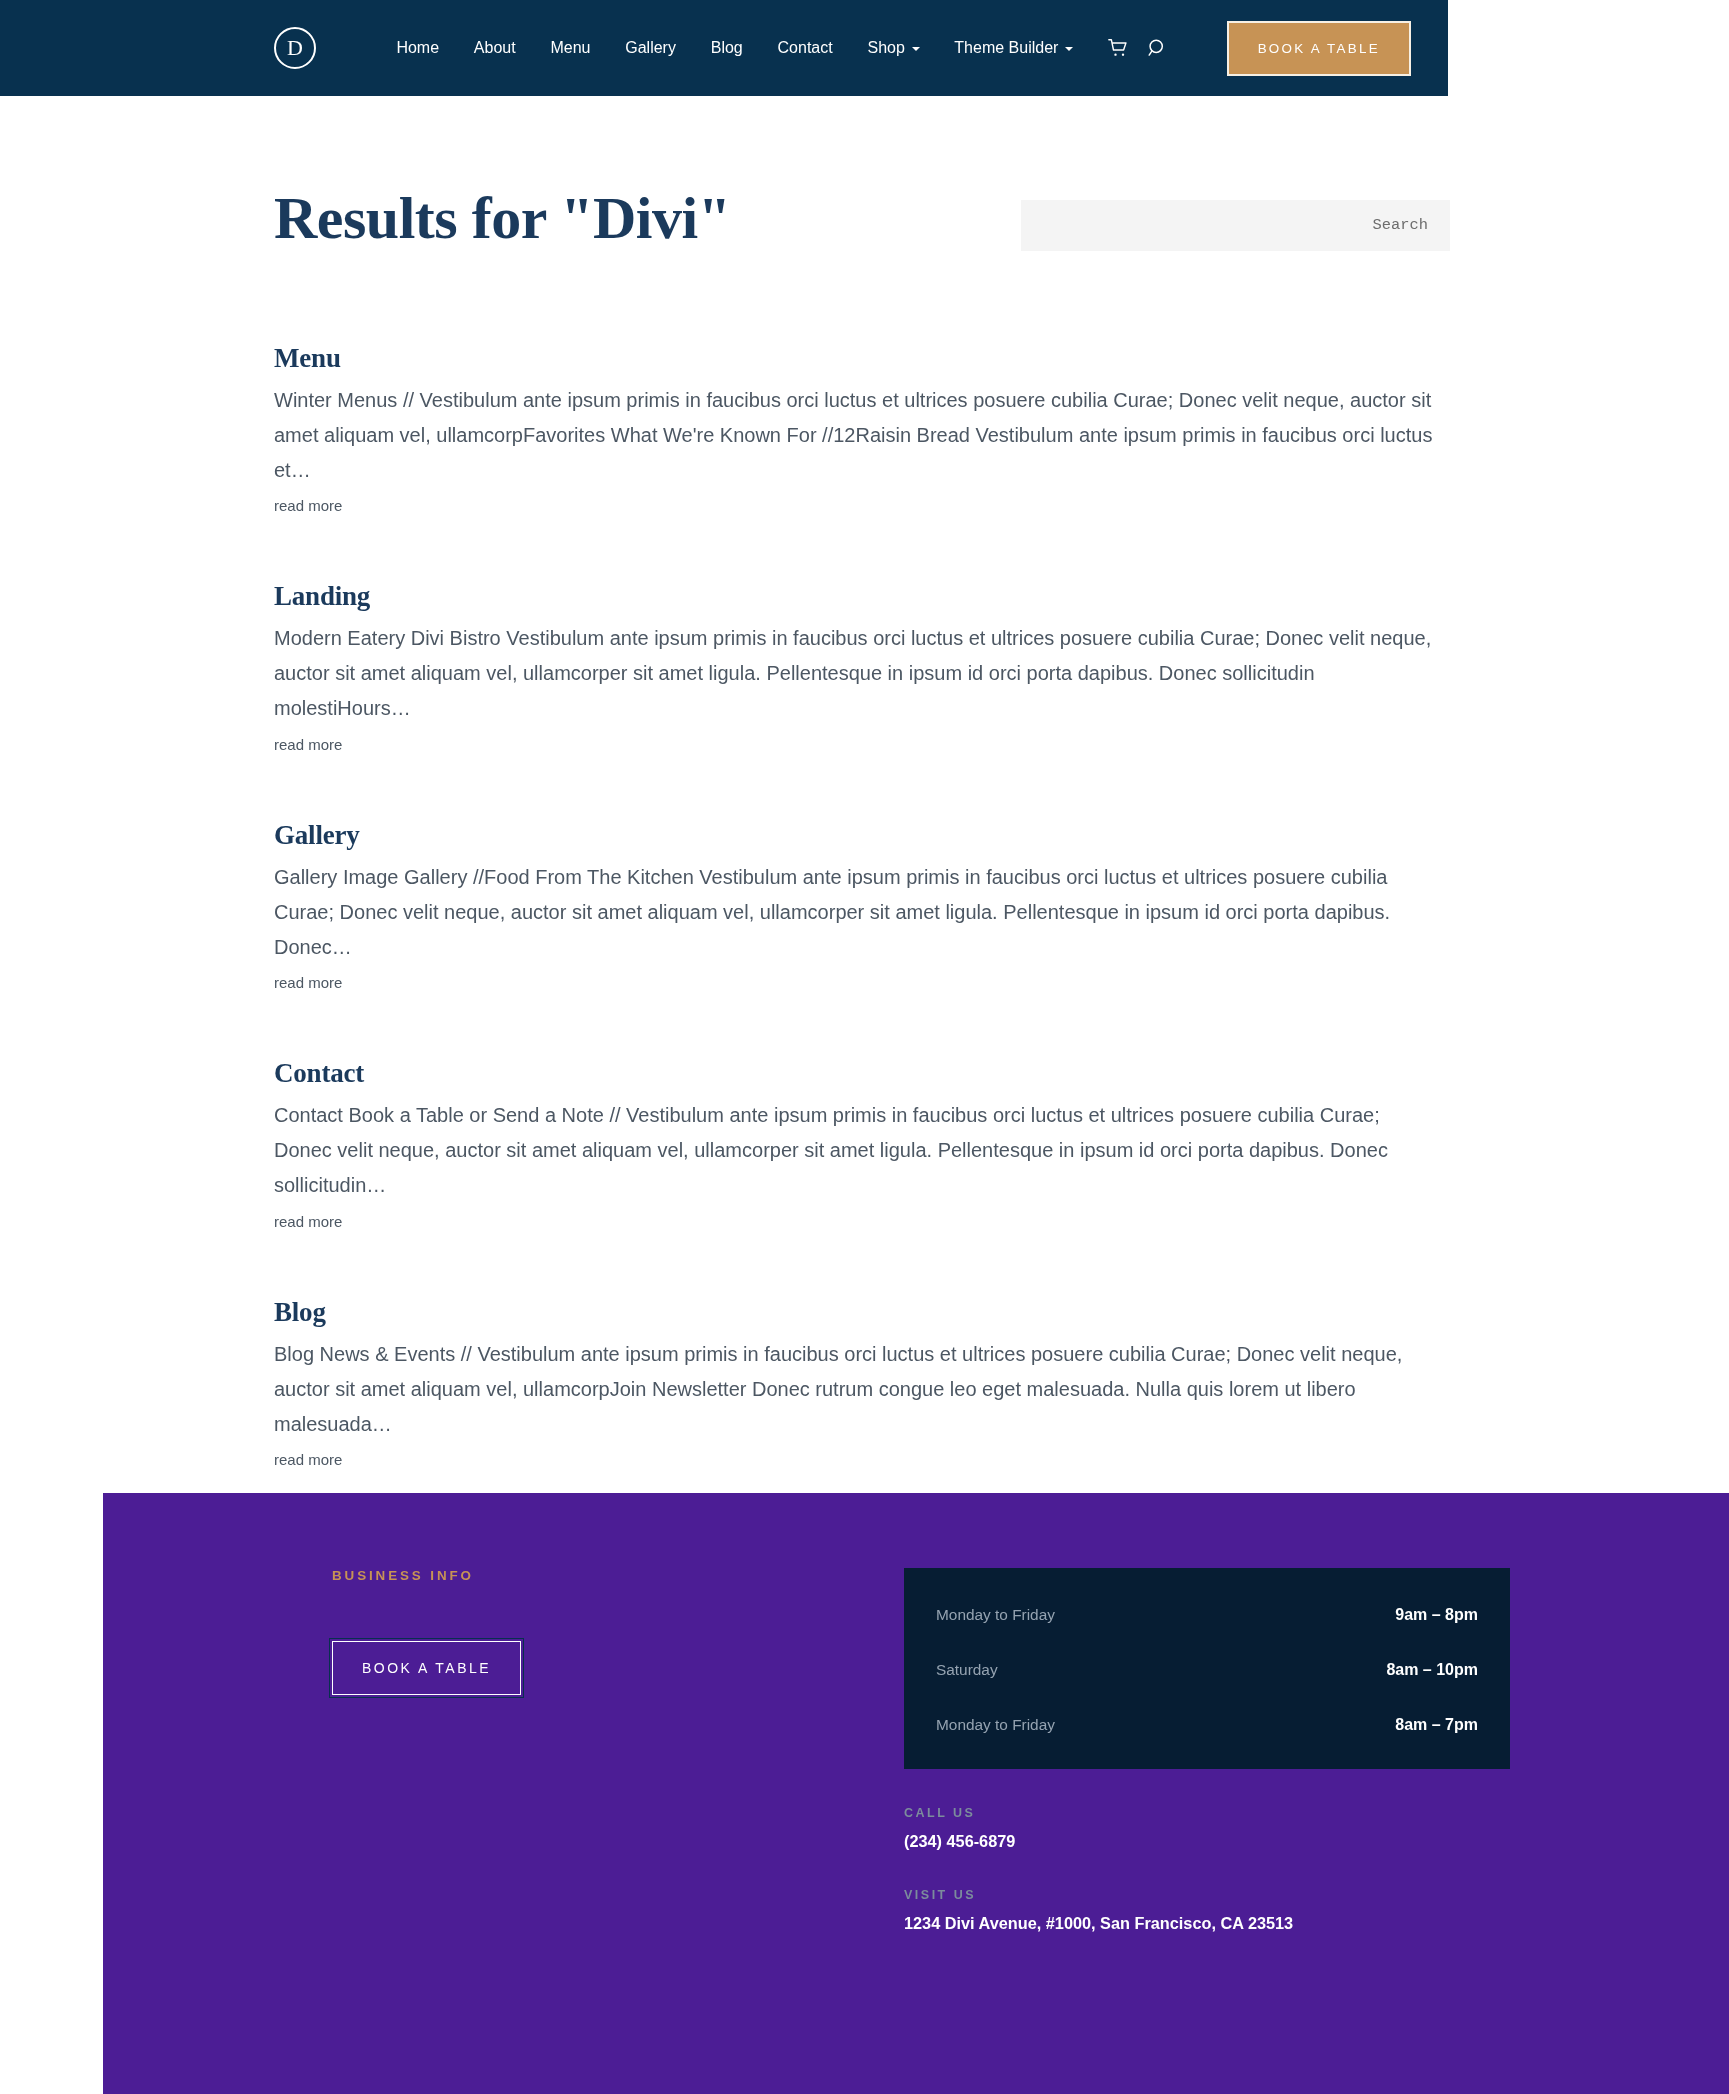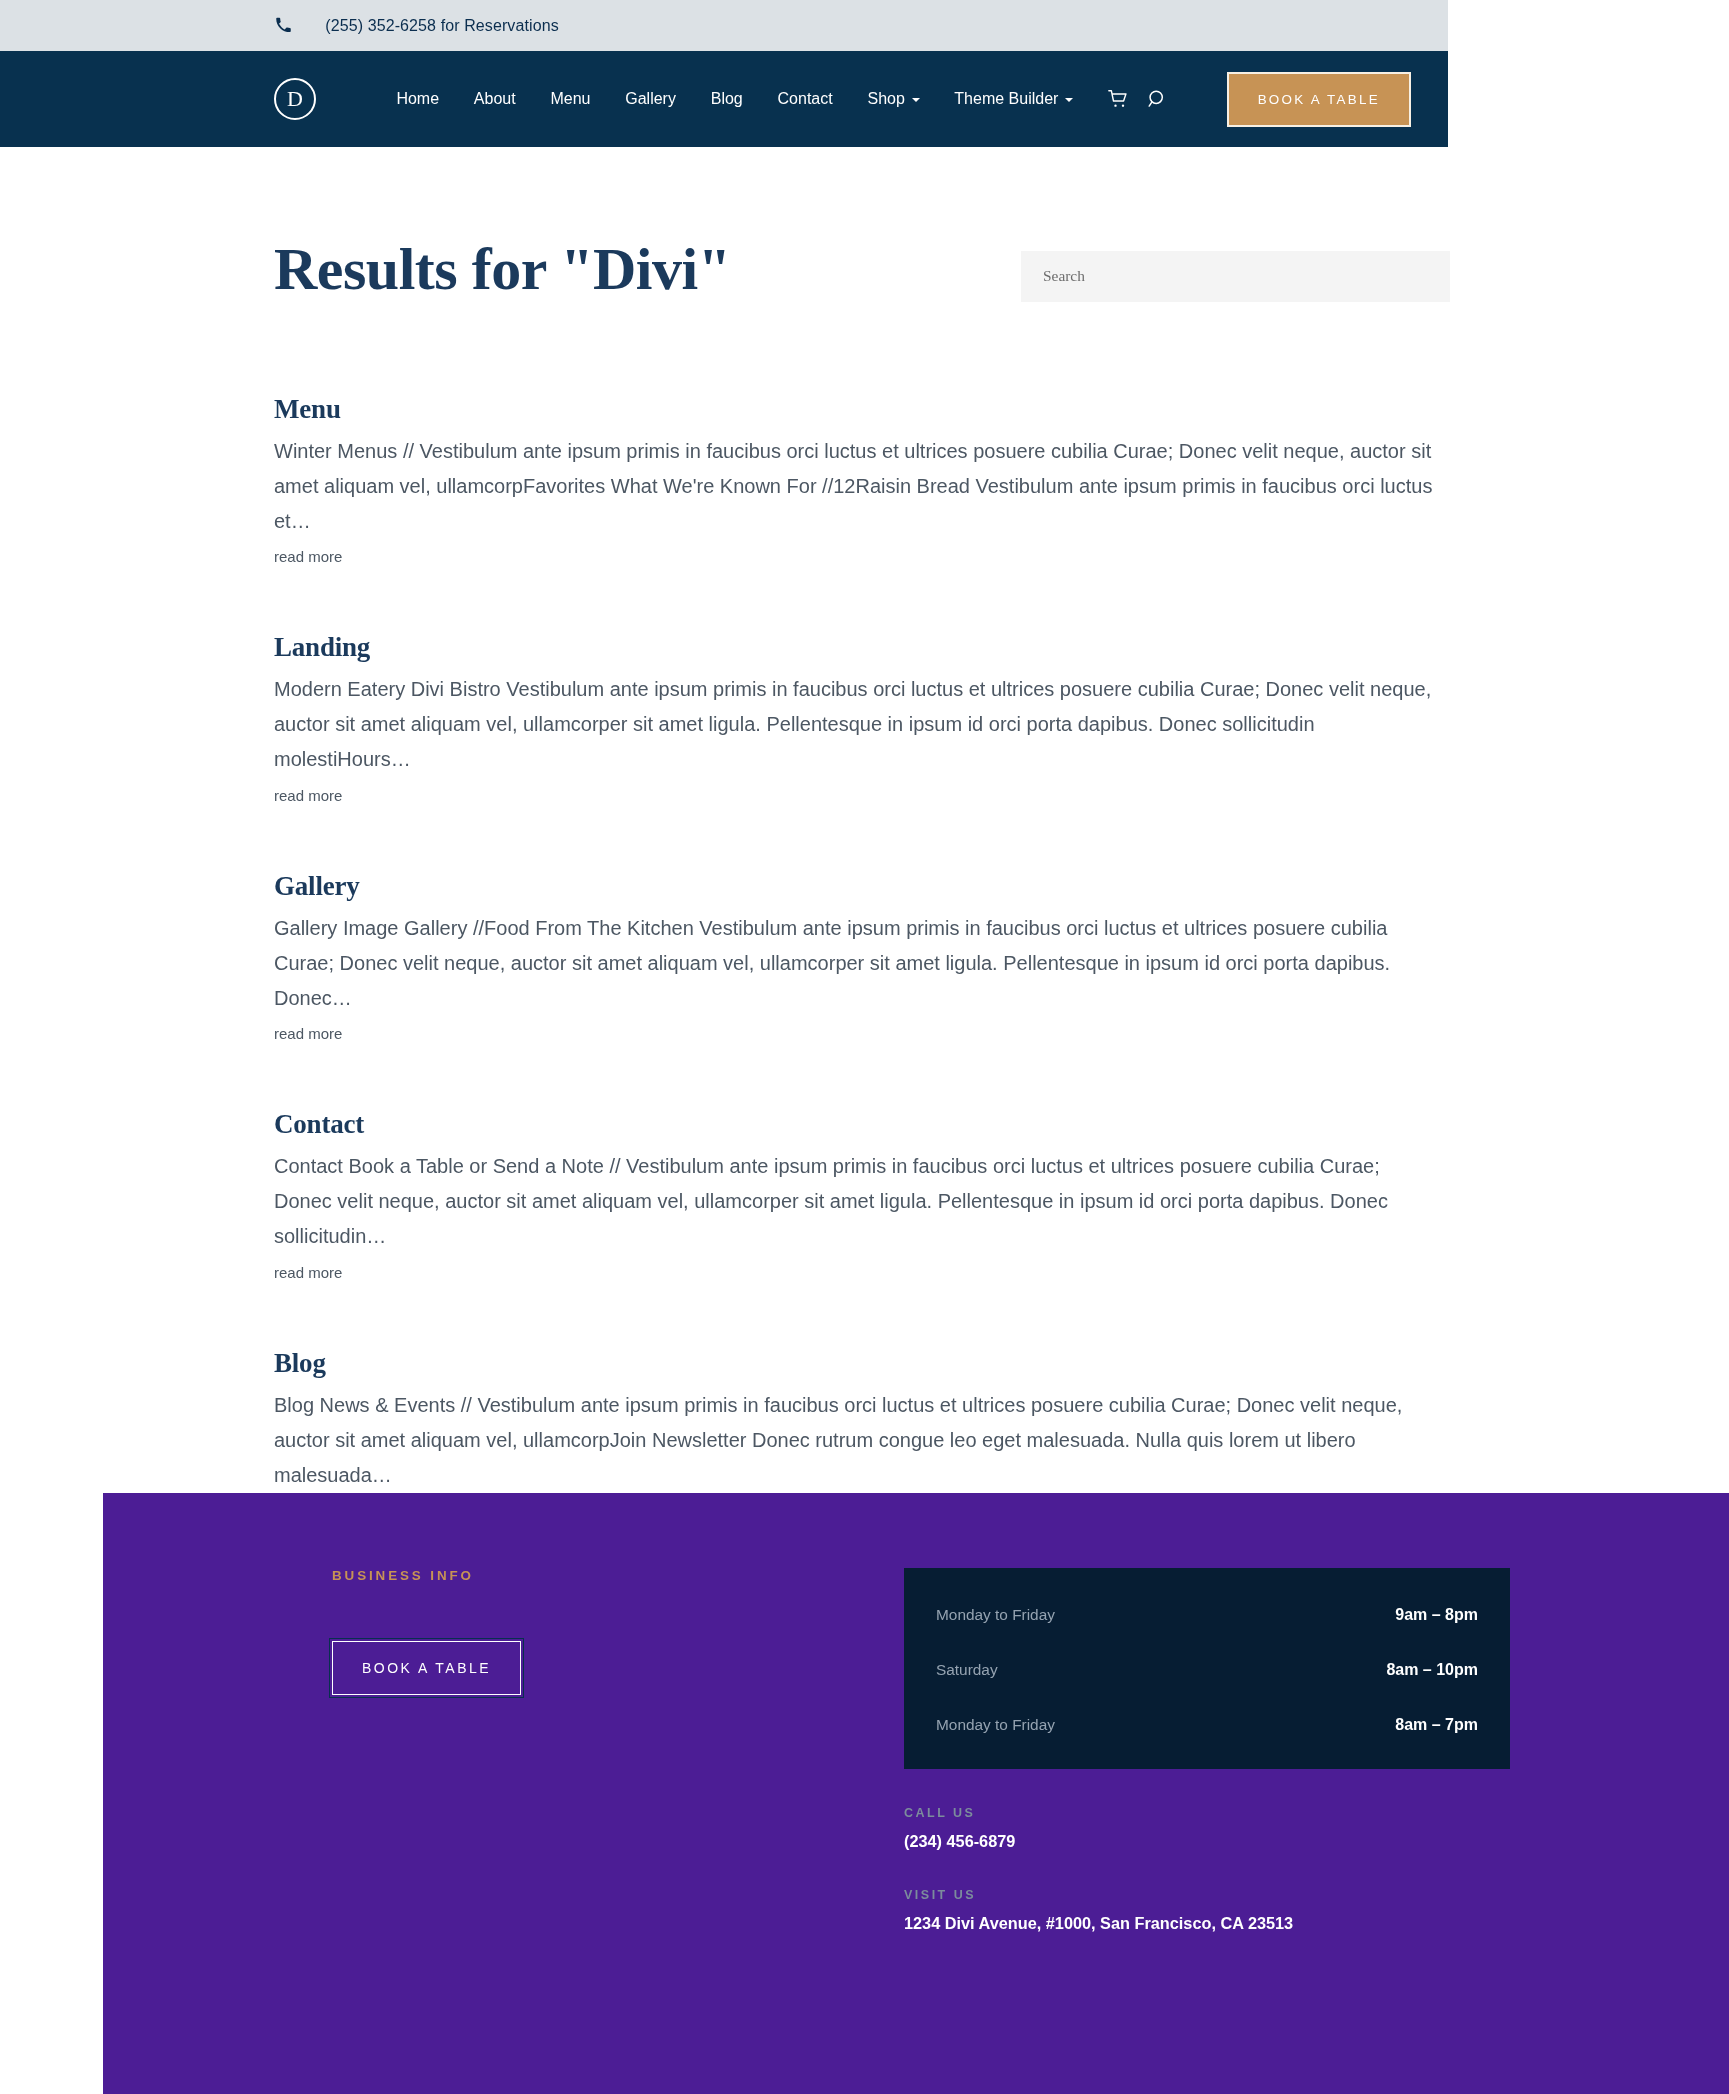--- a/index.html
+++ b/index.html
@@ -111,25 +111,26 @@
     letter-spacing: -0.5px;
     flex: none;
   }
   .search-box {
     margin-left: auto;
     width: 429px;
     height: 51px;
     background: #f4f4f4;
     border: none;
     outline: none;
-    font-family: Liberation Serif, serif;
+    font-family: Liberation Mono, monospace;
     font-size: 15.4px;
     color: #585858;
     padding: 0 22px;
     margin-top: 12.5px;
+    text-align: right;
   }
   .search-box::placeholder { color: #6d6d6d; }
 
   
   .results { margin-top: 92px; }
   .result { margin-bottom: 66px; }
   .result-title {
     font-family: "Liberation Serif", serif;
     font-size: 27px;
     font-weight: 700;
@@ -228,28 +229,20 @@
     font-weight: 700;
     color: #ffffff;
     cursor: pointer;
   }
 </style>
 </head>
 <body>
 
 <div class="header-wrap">
 
-  <div class="topbar">
-    <span class="phone-icon">
-      <svg width="16.3" height="16.3" viewBox="0 0 24 24" fill="currentColor">
-        <path d="M6.6 10.8c1.7 3.4 4.2 5.9 7.6 7.6l2.5-2.5c.3-.3.8-.4 1.2-.3 1.3.4 2.7.7 4.1.7.7 0 1.2.5 1.2 1.2V21c0 .7-.5 1.2-1.2 1.2C10.6 22.2 1.8 13.4 1.8 2.4c0-.7.5-1.2 1.2-1.2h3.5c.7 0 1.2.5 1.2 1.2 0 1.4.2 2.8.7 4.1.1.4 0 .9-.3 1.2l-2.5 2.5z"></path>
-      </svg>
-    </span>
-    <span class="topbar-text">(255) 352-6258 for Reservations</span>
-  </div>
 
   <div class="navbar">
     <div class="logo">
       <span>D</span>
     </div>
 
     <div class="navlinks">
       <div class="navlink">
         <span>Home</span>
       </div>

